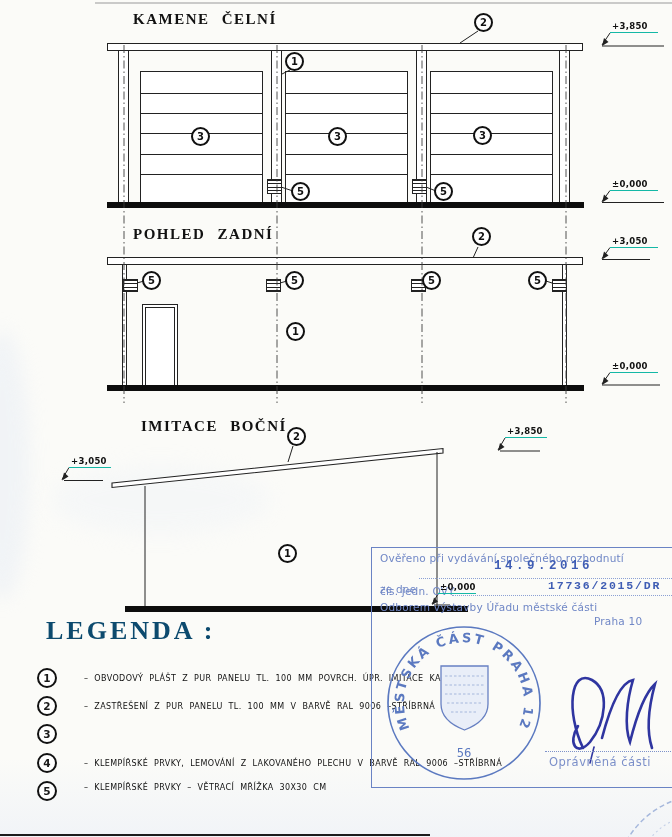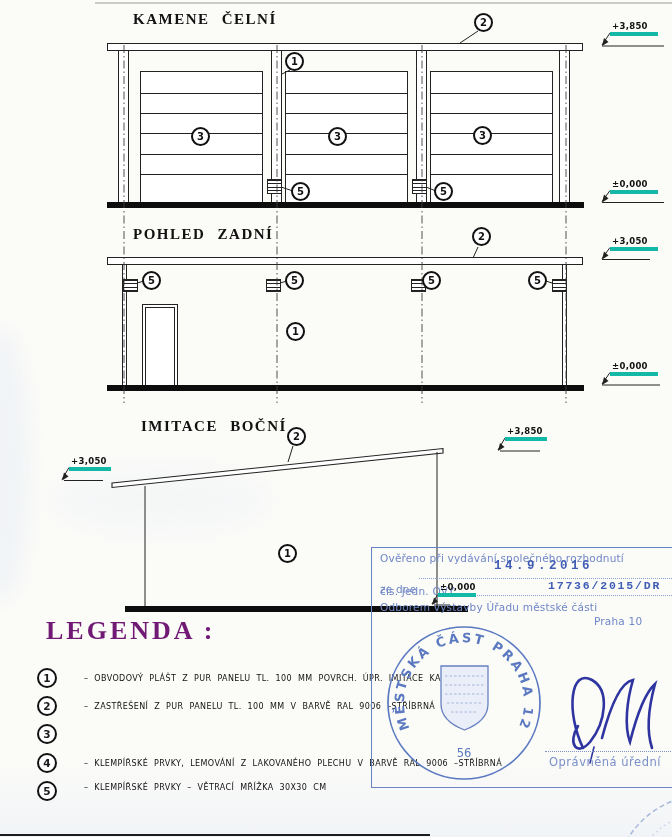--- a/index.html
+++ b/index.html
@@ -17,25 +17,25 @@
   .dl{position:absolute;left:0;right:0;height:0;border-top:1.1px solid #222;}
   .grille{position:absolute;width:13px;border:1px solid #222;
           background:repeating-linear-gradient(to bottom,#222 0 1px,#fff 1px 3.4px);}
   .ground{position:absolute;height:6px;background:#0d0d0d;}
   .badge{position:absolute;width:15px;height:15px;border:2px solid #111;border-radius:50%;
          background:#fff;display:flex;align-items:center;justify-content:center;
          font:bold 10px "DejaVu Sans",sans-serif;color:#111;z-index:6;}
   .vtitle{position:absolute;font-family:"Liberation Serif",serif;font-weight:bold;
           font-size:15px;letter-spacing:1.5px;word-spacing:7px;color:#111;z-index:6;white-space:nowrap;}
   .emark{position:absolute;font:600 8.5px "DejaVu Sans",sans-serif;letter-spacing:.3px;color:#111;
-         border-bottom:4px solid #14b8a6;padding:0 0 1px 2px;width:46px;z-index:8;white-space:nowrap;}
+         border-bottom:1px solid #14b8a6;padding:0 0 1px 2px;width:46px;z-index:8;white-space:nowrap;}
   svg.lines{position:absolute;left:0;top:0;z-index:5;pointer-events:none;}
   
   .lg-title{position:absolute;font-family:"Liberation Serif",serif;font-weight:bold;
-            font-size:26px;letter-spacing:3px;color:#701a75;z-index:6;white-space:nowrap;}
+            font-size:26px;letter-spacing:3px;color:#0c4a6e;z-index:6;white-space:nowrap;}
   .lg-badge{position:absolute;width:16px;height:16px;border:2.2px solid #111;border-radius:50%;
             background:#fff;display:flex;align-items:center;justify-content:center;
             font:bold 10.5px "DejaVu Sans",sans-serif;z-index:6;}
   .lg-text{position:absolute;font:8px "DejaVu Sans",sans-serif;letter-spacing:.4px;word-spacing:3px;
            color:#111;z-index:6;white-space:nowrap;}
   
   .stamp-box{position:absolute;left:371px;top:547px;width:310px;height:239px;
              border:1.6px solid #6a83c4;border-right:none;z-index:7;}
   .sb-t{position:absolute;font:10.5px "DejaVu Sans",sans-serif;color:#7087c6;
         letter-spacing:.2px;white-space:nowrap;}
@@ -240,15 +240,15 @@
       <path d="M 594,747 L 590,763" stroke-width="1.6"></path>
     </g>
 
     <g fill="none" stroke="#93a9d6" opacity="0.8">
       <circle cx="705" cy="885" r="90" stroke-width="1.5" stroke-dasharray="5 3"></circle>
       <circle cx="705" cy="885" r="72" stroke-width="1.1" stroke-dasharray="2 3" opacity="0.6"></circle>
     </g>
   </svg>
 
   <div class="signer-line"></div>
-  <div class="signer">Oprávněná úřední</div>
+  <div class="signer">Oprávněná části</div>
 
 </div>
 
 </body></html>

